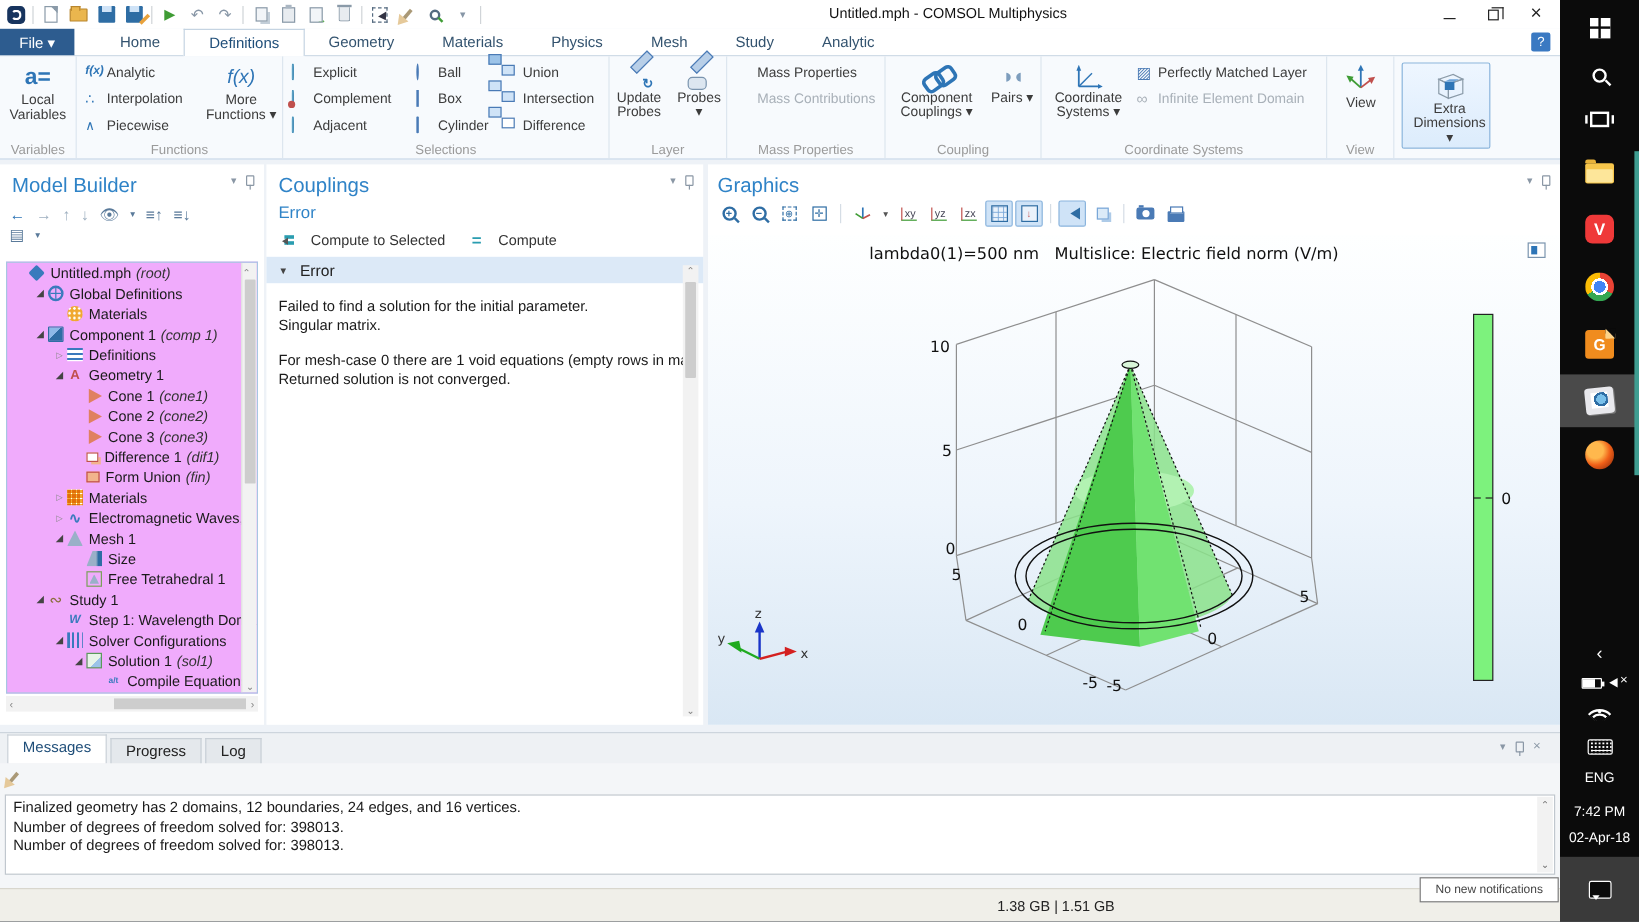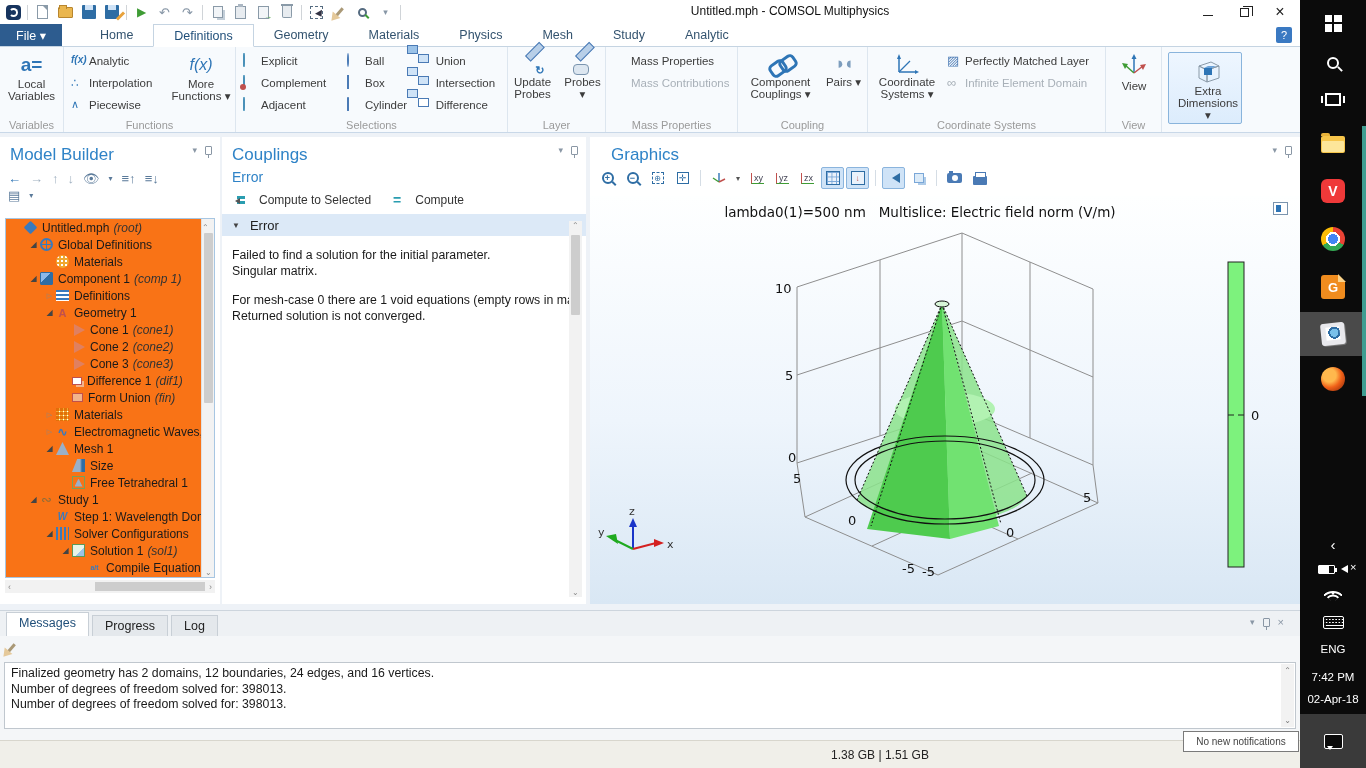--- a/index.html
+++ b/index.html
@@ -89,21 +89,21 @@
 .xdbox{border:1px solid #89b4dc;background:linear-gradient(#eef6ff,#dcecfc);border-radius:2px;margin:2px;padding:2px 6px 2px 6px}
 
 .panel{position:absolute;background:#fff}
 .phead{font-size:17px;color:#2f83c7;font-weight:400}
 .pctl{position:absolute;top:8px;right:8px;display:flex;gap:8px;align-items:center;color:#8a97a5;font-size:9px}
 .pin{width:7px;height:9px;border:1px solid #8a97a5;border-radius:1px;position:relative;display:inline-block}
 .pin::after{content:"";position:absolute;left:2px;bottom:-4px;width:1px;height:4px;background:#8a97a5}
 
 .mbtool{display:flex;align-items:center;gap:9px;padding:6px 8px 2px 8px;color:#5a7a9a;font-size:13px}
 .mbtool .dim{color:#9fb0c0}
-.treebox{position:absolute;left:5px;top:81px;width:210px;height:360px;border:1px solid #a7c6e2;background:#f97316;overflow:hidden}
+.treebox{position:absolute;left:5px;top:81px;width:210px;height:360px;border:1px solid #a7c6e2;background:#f0abfc;overflow:hidden}
 .trow{display:flex;align-items:center;height:17px;white-space:nowrap;overflow:hidden;font-size:12px;color:#1a1a1a}
 .ex{width:13px;flex:none;font-size:8px;color:#555;text-align:center}
 .ex.open::before{content:"◢";color:#444}
 .ex.closed::before{content:"▷";color:#888;font-size:7px}
 .ti{width:13px;height:13px;flex:none;margin-right:5px;display:inline-flex;align-items:center;justify-content:center;font-size:10px;position:relative}
 .ts{font-style:italic;color:#333;margin-left:4px}
 .ti-root{background:#3a7abd;transform:rotate(45deg) scale(.75);border-radius:2px}
 .ti-globe{border:2px solid #3a7abd;border-radius:50%;background:linear-gradient(#3a7abd,#3a7abd) center/9px 1px no-repeat,linear-gradient(#3a7abd,#3a7abd) center/1px 9px no-repeat}
 .ti-mat{background:radial-gradient(#fff 1px,transparent 1.2px) 0 0/4px 4px,#f0a830;border-radius:50%}
 .ti-comp{background:linear-gradient(135deg,#8db9e8 0 45%,#2e6da4 45%);border:1px solid #2e6da4;border-radius:1px}
@@ -614,21 +614,21 @@
       <div class="errline">Returned solution is not converged.</div>
     </div>
     <div style="position:absolute;right:4px;top:84px;width:13px;height:376px;background:#f2f2f2">
       <span style="position:absolute;top:0;left:3px;font-size:8px;color:#888">⌃</span>
       <div class="vthumb" style="top:14px;height:80px;left:2px;position:absolute;width:9px;background:#cdcdcd"></div>
       <span style="position:absolute;bottom:0;left:3px;font-size:8px;color:#888">⌄</span>
     </div>
   </div>
 
   <div class="panel" style="left:590px;top:137px;width:710px;height:467px">
-    <div class="phead" style="padding:8px 0 0 21px">Graphics</div>
+    <div class="phead" style="padding:8px 0 0 8px">Graphics</div>
     <div class="pctl">
       <span>▾</span>
       <span class="pin"></span>
     </div>
     <div class="gtool">
       <span class="gt">
           <span class="mag">+</span>
         </span>
       <span class="gt">
           <span class="mag">−</span>

